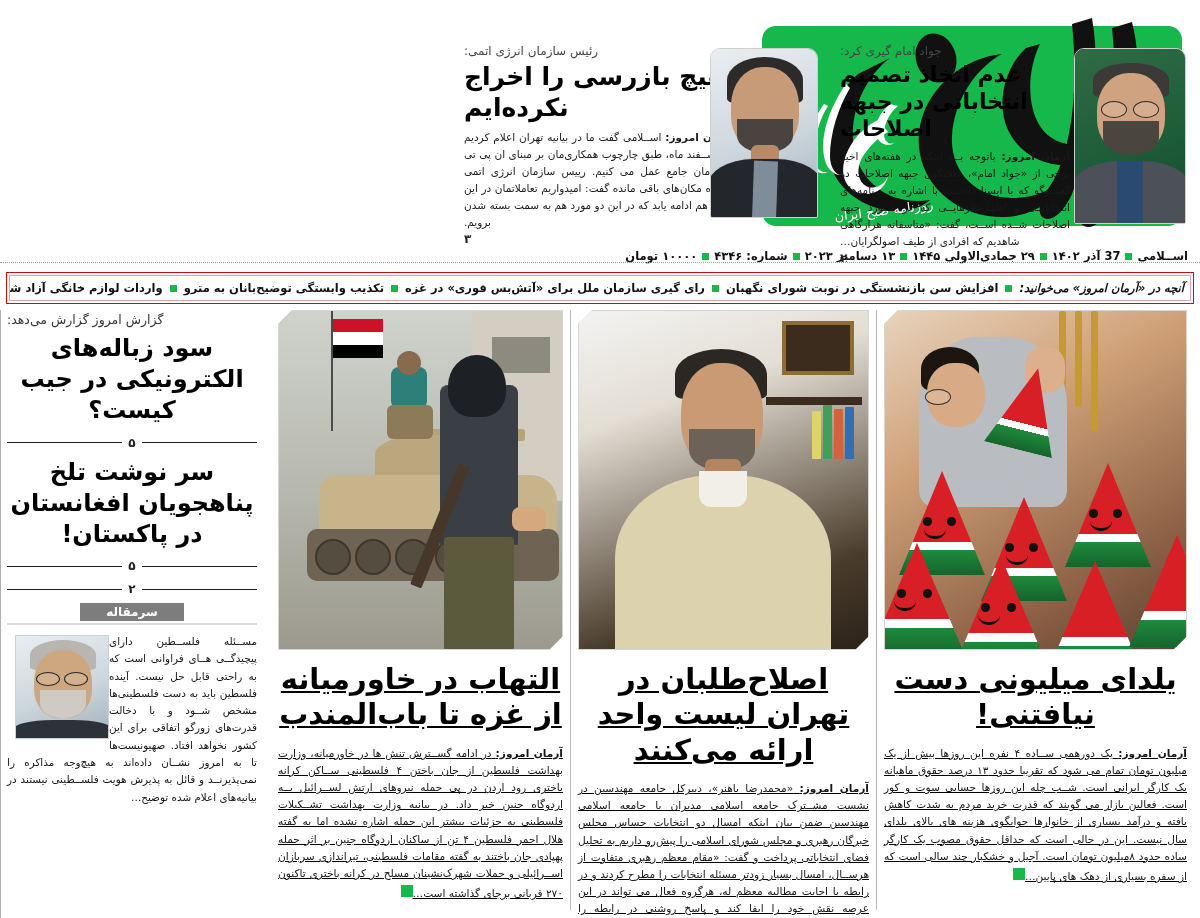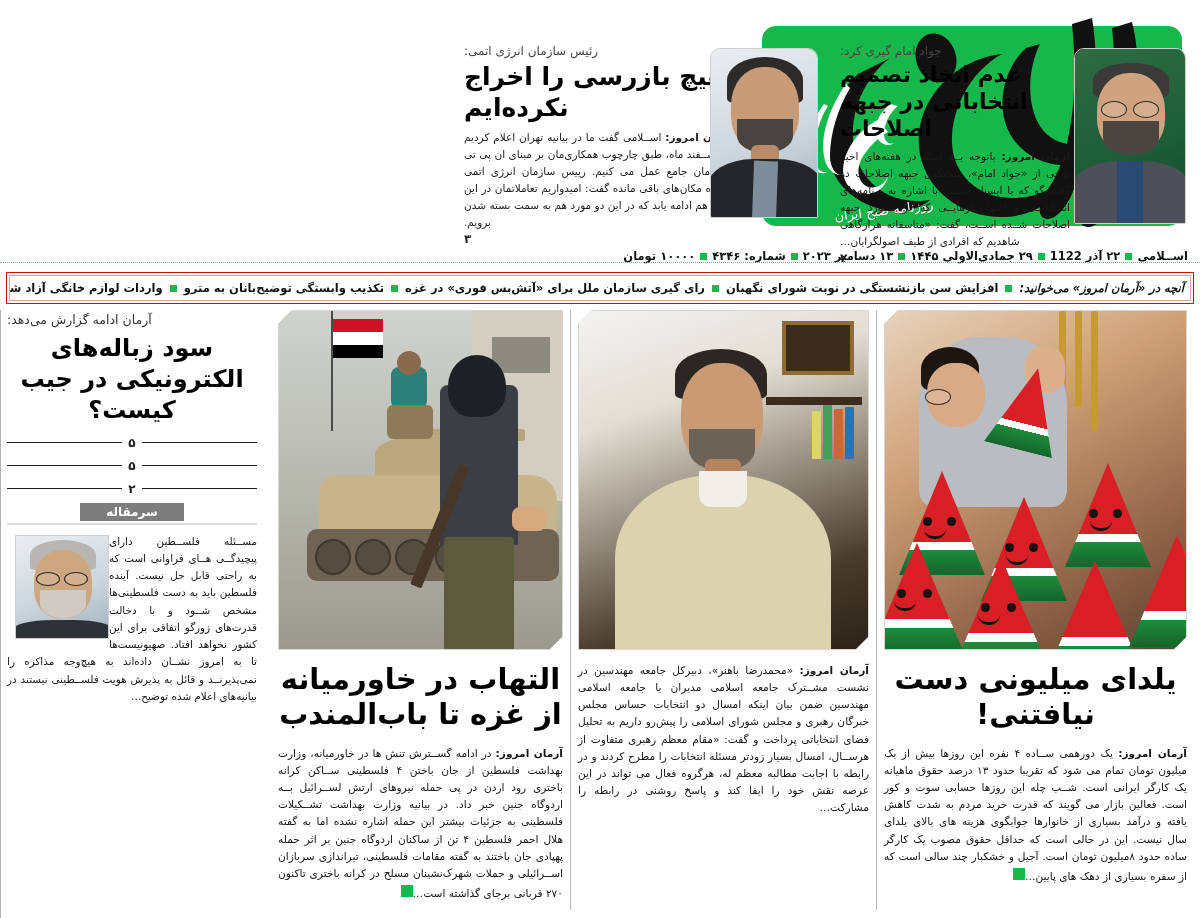--- a/index.html
+++ b/index.html
@@ -154,20 +154,21 @@
     width: 935px; height: 608px;
     position: relative;
     padding: 0 6px 0 4px;
     display: flex; flex-direction: row; gap: 0;
   }
   .story {
     position: relative;
     height: 600px;
     padding: 0 7px;
     border-left: 1px solid #b9b9b9;
+    text-decoration: underline;
   }
   .story:last-child { border-left: none; }
   .story.w1 { width: 318px; }  
   .story.w2 { width: 306px; }  
   .story.w3 { width: 299px; border-left: none; } 
 
   .story-photo {
     width: 100%; height: 340px;
     border: 1px solid #d6d6d6;
     overflow: hidden;
@@ -306,21 +307,21 @@
         <path d="M106 76 C 92 96, 80 124, 84 148 C 86 162, 96 170, 106 166 C 98 170, 90 162, 90 148 C 90 126, 98 100, 110 80 Z" fill="#fff"></path>
         <path d="M84 96 C 72 112, 66 134, 70 152 C 72 162, 80 168, 88 164 C 80 166, 74 158, 74 148 C 74 130, 80 110, 88 98 Z" fill="#fff"></path>
         <path d="M150 96 C 140 104, 134 116, 136 126 C 138 136, 148 140, 156 134 C 150 138, 144 134, 144 126 C 144 116, 150 104, 158 98 Z" fill="#fff"></path>
       </svg>
       <div class="logo-sub">روزنامه صبح ایران</div>
     </div>
 
     <div class="datebar">
       <span>اســلامی</span>
       <span class="sq"></span>
-      <span>۲۲ آذر 1122</span>
+      <span>37 آذر ۱۴۰۲</span>
       <span class="sq"></span>
       <span>۲۹ جمادی‌الاولی ۱۴۴۵</span>
       <span class="sq"></span>
       <span>۱۳ دسامبر ۲۰۲۳</span>
       <span class="sq"></span>
       <span>شماره: ۴۳۴۶</span>
       <span class="sq"></span>
       <span>۱۰۰۰۰ تومان</span>
     </div>
 
@@ -435,20 +436,21 @@
           <div class="book" style="right:36px;top:94px;width:9px;height:54px;background:#3fa05a;"></div>
           <div class="book" style="right:47px;top:100px;width:9px;height:48px;background:#e0d36b;"></div>
           <div class="ph-hair" style="left:96px;top:38px;width:92px;height:50px;background:#2b2722;"></div>
           <div class="ph-head" style="left:102px;top:52px;width:82px;height:104px;background:#c99a74;"></div>
           <div class="ph-beard" style="left:110px;top:118px;width:66px;height:42px;background:#6d6257;"></div>
           <div class="ph-neck" style="left:126px;top:148px;width:36px;height:24px;background:#b4855f;"></div>
           <div class="sweater" style="left:36px;top:164px;width:216px;height:180px;"></div>
           <div style="position:absolute;left:120px;top:160px;width:48px;height:36px;background:#f1efe8;transform:rotate(0deg);border-radius:0 0 12px 12px;"></div>
           <div class="arm" style="left:52px;top:258px;width:190px;height:40px;transform:rotate(-6deg);"></div>
         </div>
+        <div class="story-head">اصلاح‌طلبان در تهران لیست واحد ارائه می‌کنند</div>
         <div class="story-body"><b>آرمان امروز:</b> <span>«محمدرضا باهنر»، دبیرکل جامعه مهندسین در نشست مشــترک جامعه اسلامی مدیران با جامعه اسلامی مهندسین ضمن بیان اینکه امسال دو انتخابات حساس مجلس خبرگان رهبری و مجلس شورای اسلامی را پیش‌رو داریم به تحلیل فضای انتخاباتی پرداخت و گفت: «مقام معظم رهبری متفاوت از هرســال، امسال بسیار زودتر مسئله انتخابات را مطرح کردند و در رابطه با اجابت مطالبه معظم له، هرگروه فعال می تواند در این عرصه نقش خود را ایفا کند و پاسخ روشنی در رابطه را مشارکت…</span></div>
       </div>
 
       <div class="story w3">
         <div class="story-photo">
           <div class="sky"></div>
           <div class="bldg" style="right:0;top:0;width:90px;height:190px;background:#d3cec1;"></div>
           <div class="bldg" style="right:12px;top:26px;width:58px;height:36px;background:#8d8a80;"></div>
           <div class="flagpole" style="left:52px;top:0;height:120px;"></div>
           <div class="flag-red" style="left:54px;top:8px;width:50px;height:13px;"></div>
@@ -471,28 +473,29 @@
           <div class="camo" style="right:48px;top:226px;width:70px;height:114px;"></div>
           <div class="rifle" style="right:116px;top:150px;width:12px;height:130px;"></div>
           <div style="position:absolute;right:16px;top:196px;width:34px;height:24px;background:#d6a87e;border-radius:8px;"></div>
         </div>
         <div class="story-head">التهاب در خاورمیانه از غزه تا باب‌المندب</div>
         <div class="story-body"><b>آرمان امروز:</b> <span>در ادامه گســترش تنش ها در خاورمیانه، وزارت بهداشت فلسطین از جان باختن ۴ فلسطینی ســاکن کرانه باختری رود اردن در پی حمله نیروهای ارتش لســرائیل بــه اردوگاه جنین خبر داد. در بیانیه وزارت بهداشت تشــکیلات فلسطینی به جزئیات بیشتر این حمله اشاره نشده اما به گفته هلال احمر فلسطین ۴ تن از ساکنان اردوگاه جنین بر اثر حمله پهپادی جان باختند به گفته مقامات فلسطینی، تیراندازی سربازان اســرائیلی و حملات شهرک‌نشینان مسلح در کرانه باختری تاکنون ۲۷۰ قربانی برجای گذاشته است…</span><span class="story-more"></span></div>
       </div>
     </div>
 
     <div class="col col-side">
-      <div class="side-kicker">آرمان ادامه گزارش می‌دهد:</div>
+      <div class="side-kicker">گزارش امروز گزارش می‌دهد:</div>
       <div class="side-head">سود زباله‌های الکترونیکی در جیب کیست؟</div>
 
       <div class="side-sep">
         <span class="ln"></span>
         <span class="num">۵</span>
         <span class="ln"></span>
       </div>
+      <div class="side-head">سر نوشت تلخ پناهجویان افغانستان در پاکستان!</div>
 
       <div class="side-sep">
         <span class="ln"></span>
         <span class="num">۵</span>
         <span class="ln"></span>
       </div>
 
       <div class="side-sep">
         <span class="ln"></span>
         <span class="num">۲</span>

